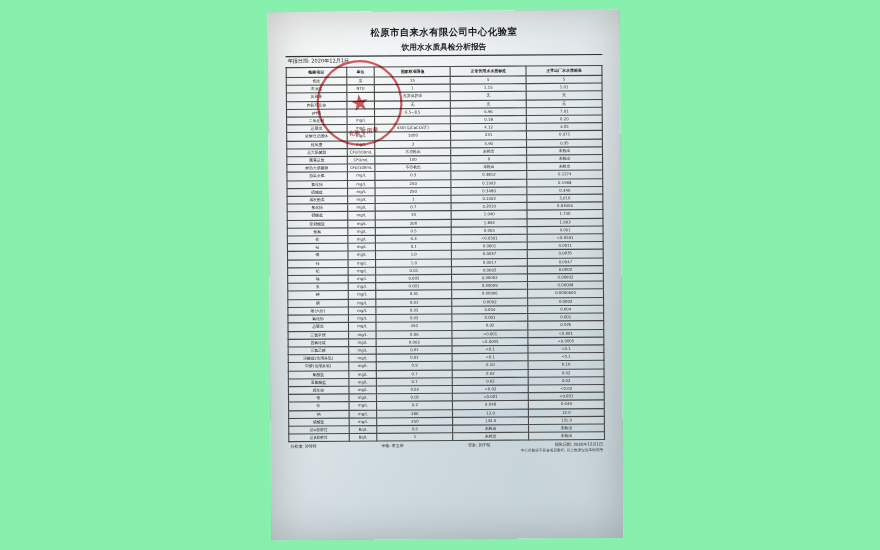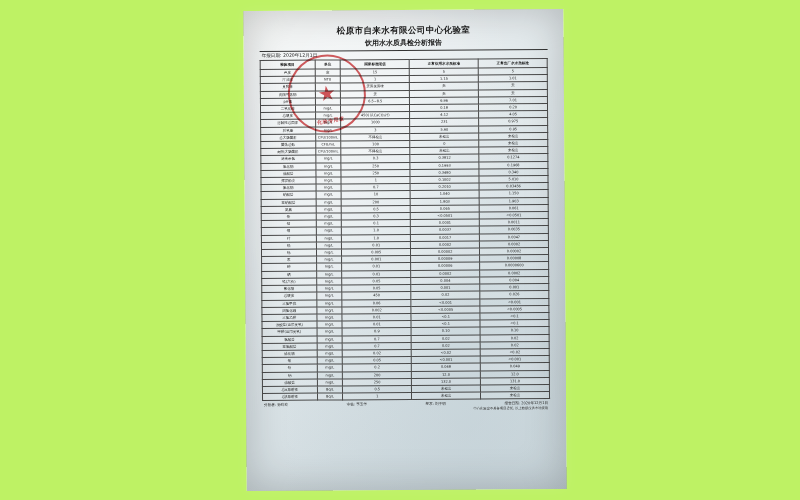--- a/index.html
+++ b/index.html
@@ -1,20 +1,20 @@
 <!DOCTYPE html>
 <html><head>
 <meta charset="utf-8">
 <style>
   html,body{margin:0;padding:0;}
   body{
     width:800px;height:500px;background:#000;overflow:hidden;
     font-family:"DejaVu Sans","Liberation Sans",sans-serif;
   }
-  #stage{position:relative;width:800px;height:500px;background:#bef264;}
+  #stage{position:relative;width:800px;height:500px;background:#86efac;}
 
   
   .sheet{
     position:absolute;left:245px;top:10px;width:320px;height:480px;
     background:linear-gradient(145deg,#f2f4f2 0%,#e9eef0 18%,#dfe7ea 45%,#d4dee2 70%,#c9d5da 100%);
     box-shadow:0 0 14px rgba(255,255,255,0.08);
     transform:rotate(-0.4deg);
   }
   .sheet:before{
     content:"";position:absolute;inset:0;

